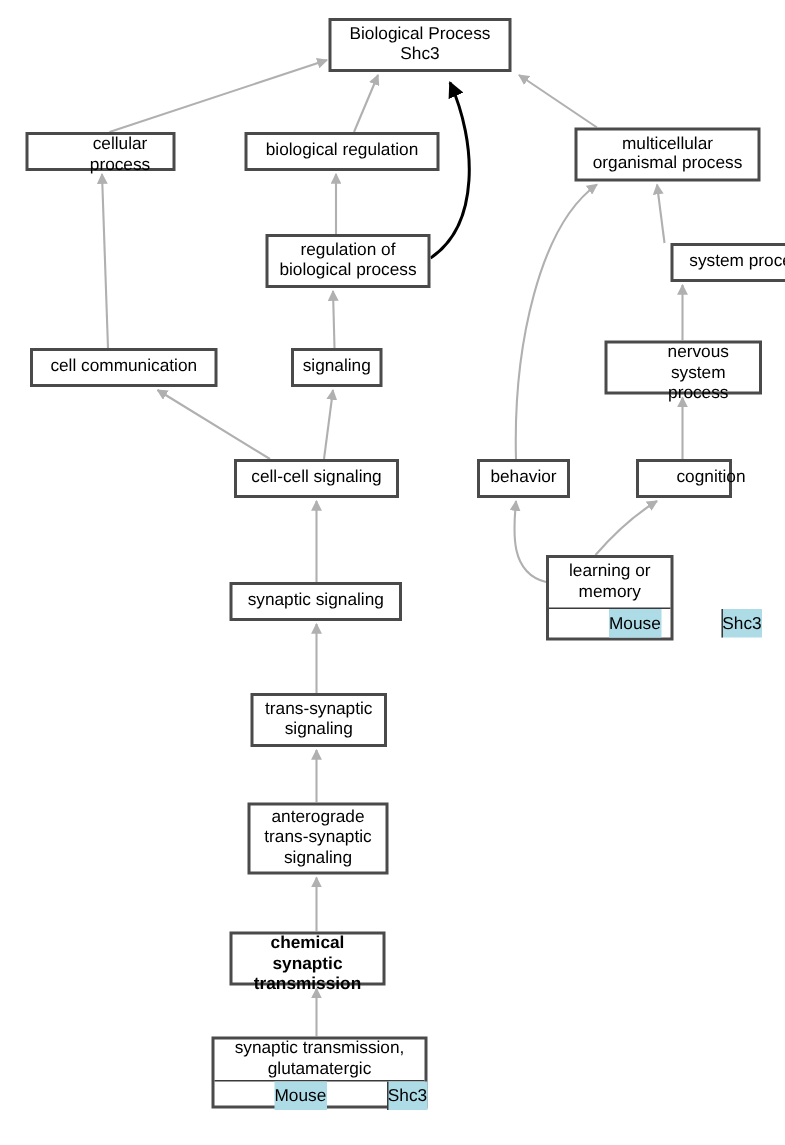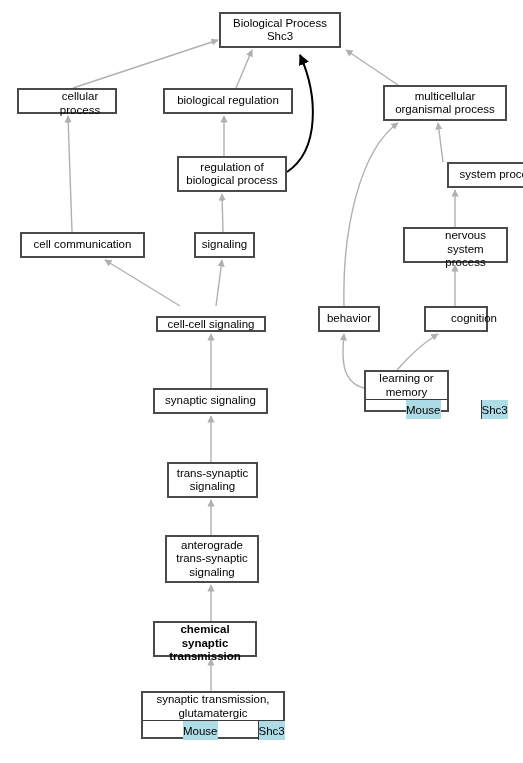--- a/index.html
+++ b/index.html
@@ -125,30 +125,30 @@
     <div class="node-box thick" style="left: 20px; top: 232px; width: 125px; height: 26px;">
       <div class="node-label">cell communication</div>
     </div>
     <div class="node-box thick" style="left: 194px; top: 232px; width: 61px; height: 26px;">
       <div class="node-label">signaling</div>
     </div>
     <div class="node-box thick" style="left: 403px; top: 227px; width: 105px; height: 36px; padding-left: 20px;">
       <div class="node-label">nervous system
 process</div>
     </div>
-    <div class="node-box thick" style="left: 156px; top: 316px; width: 110px; height: 16px;">
+    <div class="node-box thick" style="left: 156px; top: 306px; width: 110px; height: 26px;">
       <div class="node-label">cell-cell signaling</div>
     </div>
     <div class="node-box thick" style="left: 318px; top: 306px; width: 62px; height: 26px;">
       <div class="node-label">behavior</div>
     </div>
     <div class="node-box thick" style="left: 424px; top: 306px; width: 64px; height: 26px; padding-left: 36px;">
       <div class="node-label">cognition</div>
     </div>
-    <div class="node-box thick" style="left: 364px; top: 370px; width: 85px; height: 42px;">
+    <div class="node-box thick" style="left: 364px; top: 370px; width: 85px; height: 57px;">
       <div class="node-label">learning or
 memory</div>
       <div class="node-footer">
         <div class="cell">Mouse</div>
         <div class="cell">Shc3</div>
       </div>
     </div>
     <div class="node-box thick" style="left: 153px; top: 388px; width: 115px; height: 26px;">
       <div class="node-label">synaptic signaling</div>
     </div>

